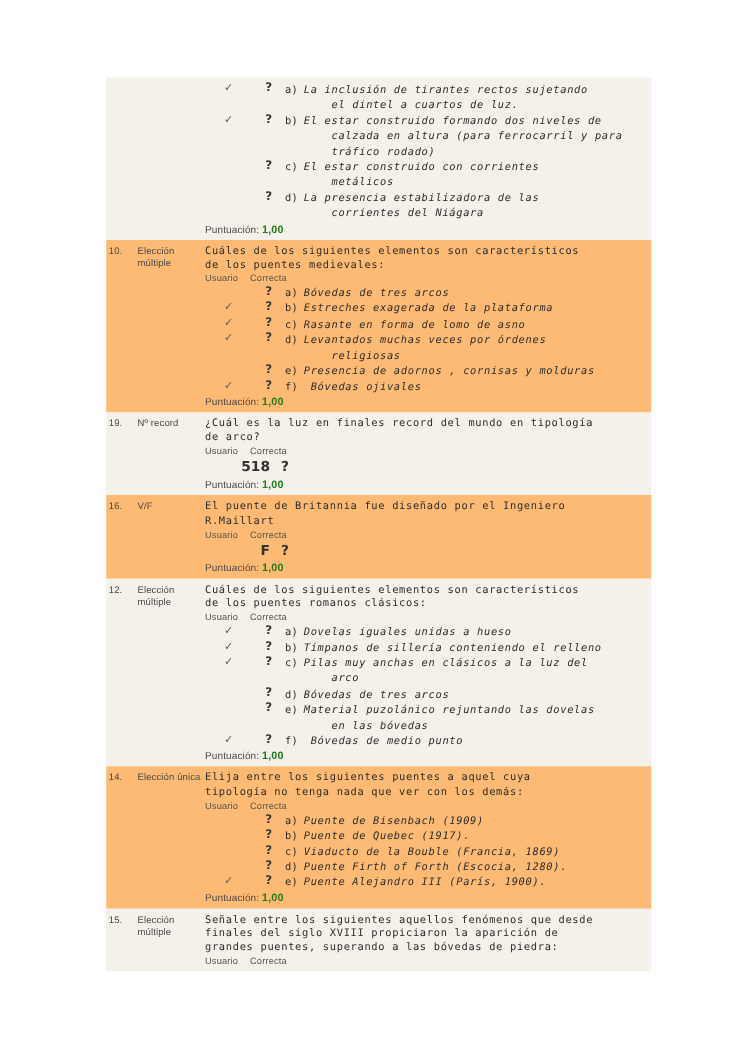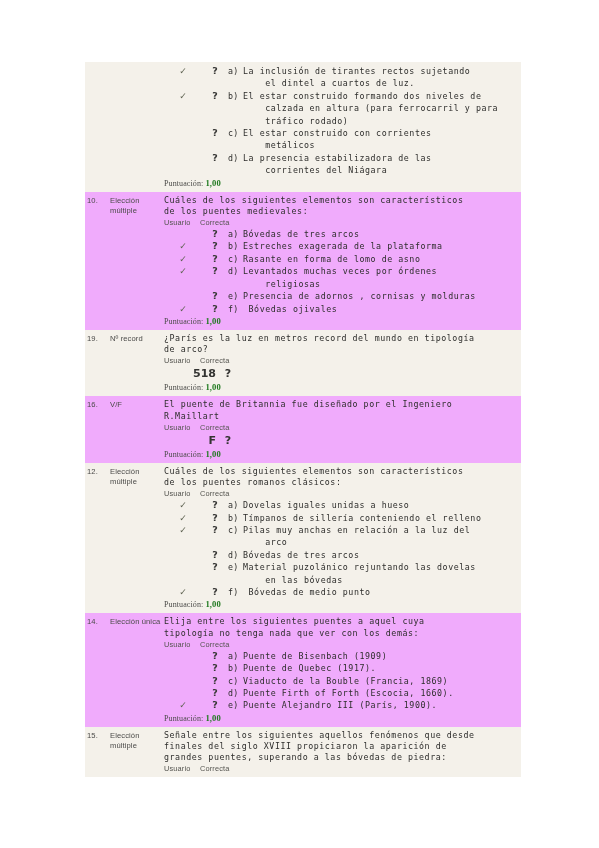--- a/index.html
+++ b/index.html
@@ -21,21 +21,21 @@
   .quiz-table td{
     vertical-align:top;
     padding:0;
     border:none;
   }
   .c-num{width:23px;}
   .c-type{width:56px;}
   .c-body{width:357px;}
 
   .row-a{background:#f4f1ea;}
-  .row-b{background:#f0abfc;}
+  .row-b{background:#fdba74;}
 
   .num, .type{
     font-family:"Liberation Sans", sans-serif;
     font-size:7.6px;
     color:#4a4a48;
     line-height:10.4px;
     padding-top:4px;
     letter-spacing:0.1px;
   }
   .num{padding-left:2px;}
@@ -100,20 +100,21 @@
   }
   .opt-text{
     flex:1 1 auto;
     font-family:"DejaVu Sans Mono", monospace;
     font-size:8.3px;
     line-height:12.4px;
     color:#2d2d2b;
     letter-spacing:0.55px;
     white-space:pre-wrap;
     padding-left:1px;
+    font-style:italic;
   }
 
   .answer-line{
     display:flex;
     align-items:flex-start;
     margin-top:0px;
   }
   .answer-user{
     flex:0 0 52px;
     text-align:right;
@@ -127,21 +128,21 @@
     flex:0 0 24px;
     text-align:center;
     font-family:"DejaVu Sans", sans-serif;
     font-size:11px;
     font-weight:bold;
     line-height:15px;
     color:#333331;
   }
 
   .score{
-    font-family:Liberation Serif, serif;
+    font-family:Liberation Sans, sans-serif;
     font-size:8px;
     color:#4a4a48;
     line-height:11px;
     padding-top:1px;
     letter-spacing:0.1px;
   }
   .score .score-val{
     color:#1f7a1f;
     font-weight:bold;
     font-size:8.6px;
@@ -254,21 +255,21 @@
         </tr>
         <tr class="row-a">
           <td class="c-num">
             <div class="num">19.</div>
           </td>
           <td class="c-type">
             <div class="type">Nº record</div>
           </td>
           <td class="c-body">
             <div class="body">
-              <div class="qtext">¿París es la luz en metros record del mundo en tipología
+              <div class="qtext">¿Cuál es la luz en finales record del mundo en tipología
 de arco?</div>
               <div class="colhead"><span class="h-user">Usuario</span><span class="h-corr">Correcta</span></div>
               <div class="answer-line">
                 <div class="answer-user">518</div>
                 <div class="answer-corr">?</div>
               </div>
               <div class="score"><span>Puntuación:</span> <span class="score-val">1,00</span></div>
             </div>
           </td>
         </tr>
@@ -314,21 +315,21 @@
                 <div class="opt">
                   <div class="opt-user">✓</div>
                   <div class="opt-corr">?</div>
                   <div class="opt-letter">b)</div>
                   <div class="opt-text">Tímpanos de sillería conteniendo el relleno</div>
                 </div>
                 <div class="opt">
                   <div class="opt-user">✓</div>
                   <div class="opt-corr">?</div>
                   <div class="opt-letter">c)</div>
-                  <div class="opt-text">Pilas muy anchas en relación a la luz del
+                  <div class="opt-text">Pilas muy anchas en clásicos a la luz del
     arco</div>
                 </div>
                 <div class="opt">
                   <div class="opt-user"></div>
                   <div class="opt-corr">?</div>
                   <div class="opt-letter">d)</div>
                   <div class="opt-text">Bóvedas de tres arcos</div>
                 </div>
                 <div class="opt">
                   <div class="opt-user"></div>
@@ -376,21 +377,21 @@
                 <div class="opt">
                   <div class="opt-user"></div>
                   <div class="opt-corr">?</div>
                   <div class="opt-letter">c)</div>
                   <div class="opt-text">Viaducto de la Bouble (Francia, 1869)</div>
                 </div>
                 <div class="opt">
                   <div class="opt-user"></div>
                   <div class="opt-corr">?</div>
                   <div class="opt-letter">d)</div>
-                  <div class="opt-text">Puente Firth of Forth (Escocia, 1660).</div>
+                  <div class="opt-text">Puente Firth of Forth (Escocia, 1280).</div>
                 </div>
                 <div class="opt">
                   <div class="opt-user">✓</div>
                   <div class="opt-corr">?</div>
                   <div class="opt-letter">e)</div>
                   <div class="opt-text">Puente Alejandro III (París, 1900).</div>
                 </div>
               </div>
               <div class="score"><span>Puntuación:</span> <span class="score-val">1,00</span></div>
             </div>

